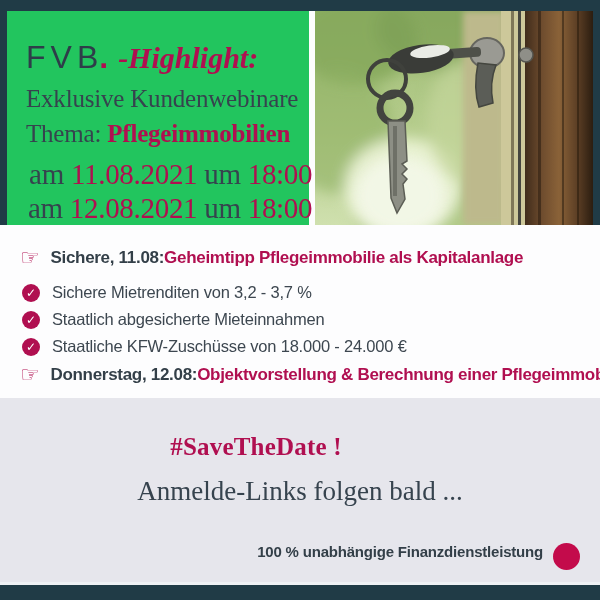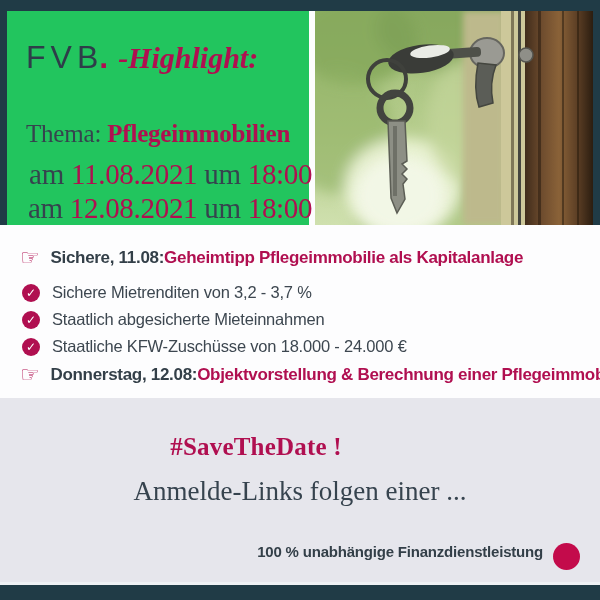--- a/index.html
+++ b/index.html
@@ -62,21 +62,21 @@
 </head>
 <body>
 
 <div id="canvas">
 
   <div class="panel">
     <div class="brand-line">
       <span class="brand">FVB</span><span class="brand-dot">.</span><span class="highlight">-Highlight:</span>
     </div>
     <div class="title">
-      <br>
+      <span>Exklusive Kundenwebinare</span><br>
       <span>Thema:</span>
       <span class="topic">Pflegeimmobilien</span>
     </div>
     <div class="dates">
       <div class="date-line">
         <span>am</span>
         <span class="cr">11.08.2021</span>
         <span>um</span>
         <span class="cr">18:00</span>
         <span>Uhr</span>
@@ -172,21 +172,21 @@
   </div>
 
   <div class="agenda-line" id="day2">
     <span class="hand">☞</span>
     <span>Donnerstag, 12.08:</span>
     <span class="atopic">Objektvorstellung &amp; Berechnung einer Pflegeimmobilie</span>
   </div>
 
   <div class="band"></div>
   <div class="hashtag">#SaveTheDate !</div>
-  <div class="note">Anmelde-Links folgen einer ...</div>
+  <div class="note">Anmelde-Links folgen bald ...</div>
   <div class="tagline-row">
     <span class="tagline">100 % unabhängige Finanzdienstleistung</span>
     <span class="logo-dot"></span>
   </div>
 
   <div class="topbar"></div>
   <div class="leftbar"></div>
   <div class="rightbar"></div>
   <div class="band-edge"></div>
   <div class="bottombar"></div>

